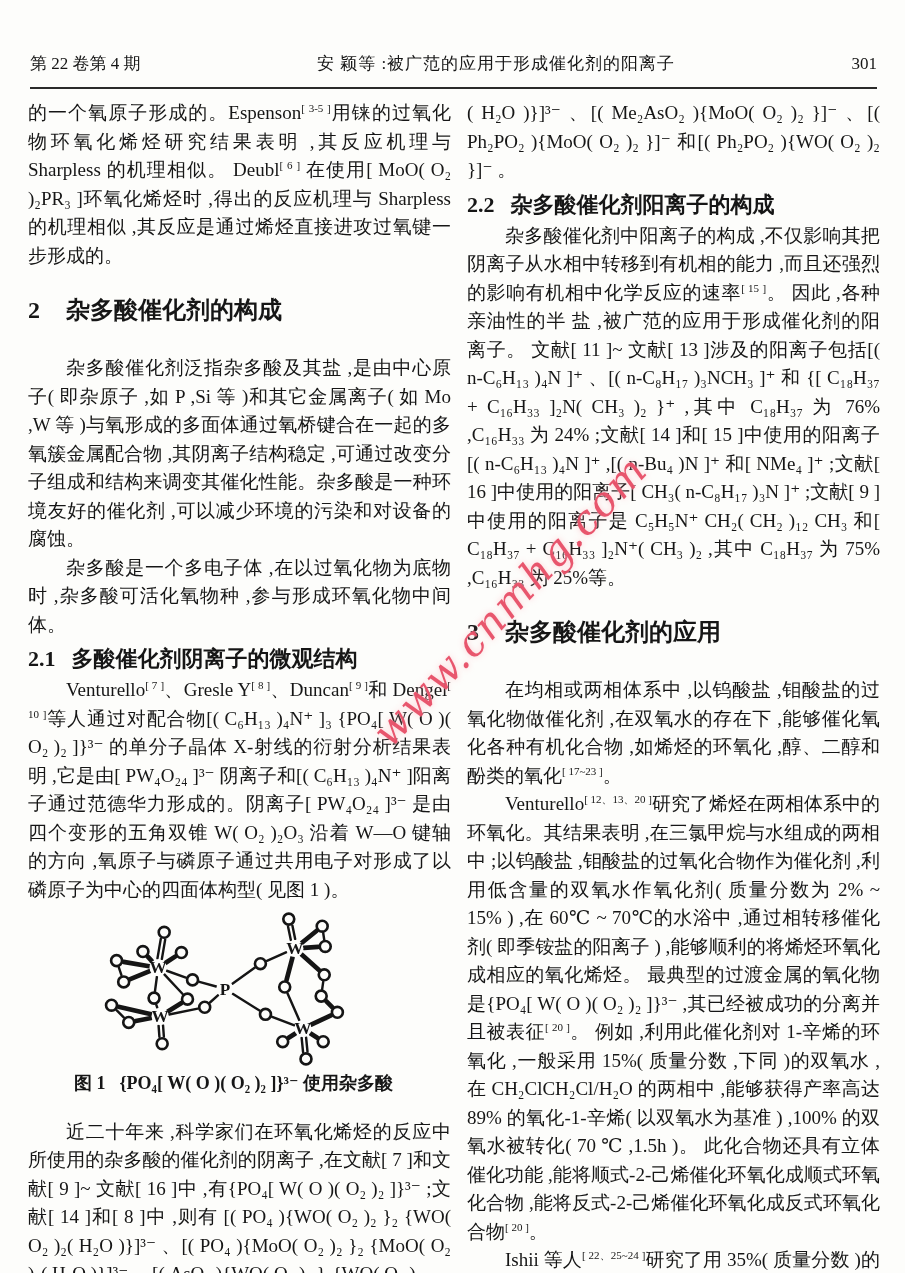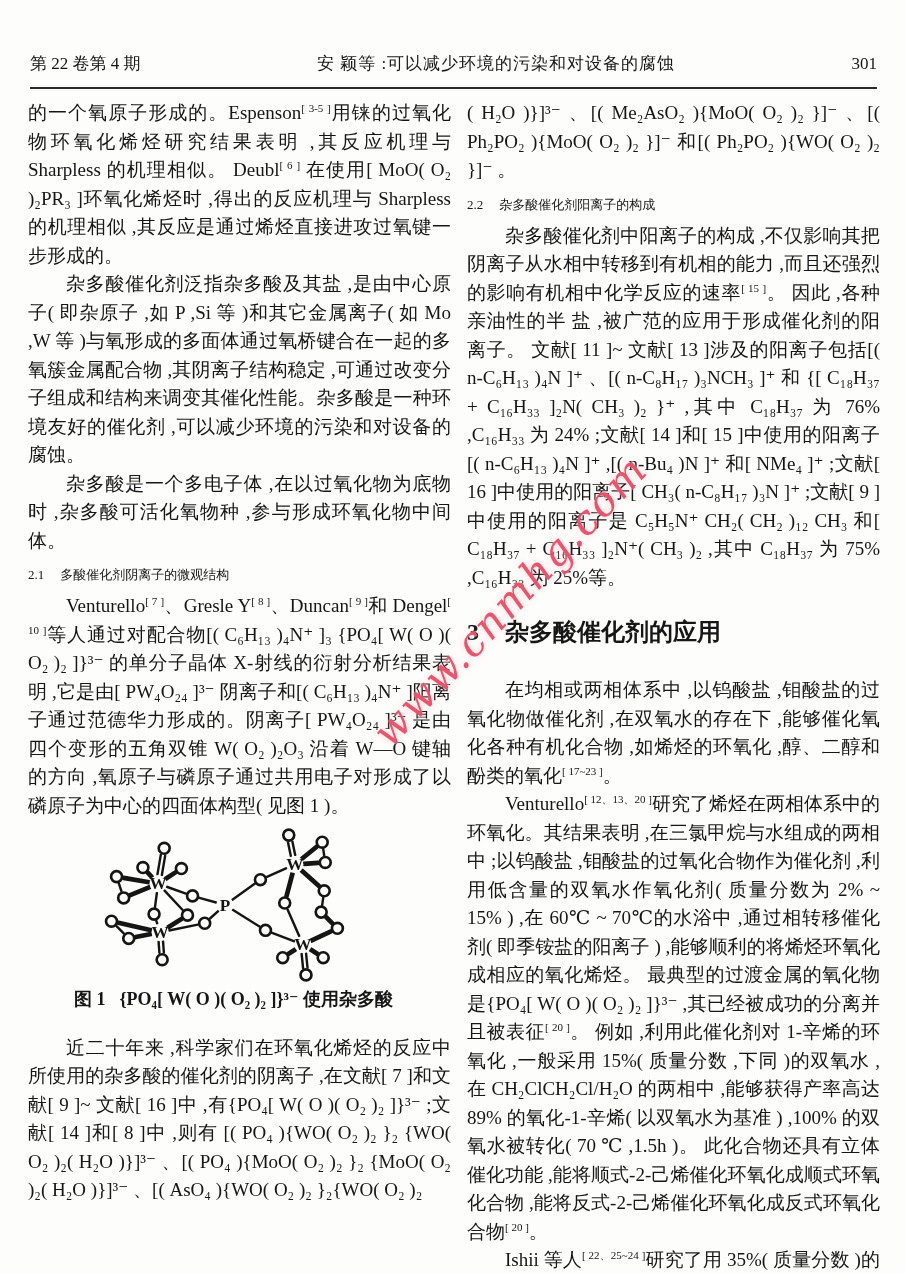--- a/index.html
+++ b/index.html
@@ -55,22 +55,22 @@
     margin:25px 0 29px 0;
     line-height:30px;
     text-align:left;
   }
   .h1 .num{
     font-family:"Liberation Serif","DejaVu Serif",serif;
     margin-right:26px;
   }
   .h2{
     font-family:"Liberation Sans","DejaVu Sans",sans-serif;
-    font-weight:normal;
-    font-size:13px;
+    font-weight:bold;
+    font-size:22px;
     margin:5px 0 3px 0;
     line-height:29px;
     text-align:left;
   }
   .h2 .num{
     font-family:"Liberation Serif","DejaVu Serif",serif;
     margin-right:16px;
   }
   
   .figure{margin:6px 0 0 0;}
@@ -101,27 +101,28 @@
     white-space:nowrap;
   }
 </style>
 </head>
 <body>
 
 <div class="page">
 
   <div class="header">
     <span>第 22 卷第 4 期</span>
-    <span class="center">安  颖等 :可以减少环境的污染和对设备的腐蚀</span>
+    <span class="center">安  颖等 :被广范的应用于形成催化剂的阳离子</span>
     <span>301</span>
   </div>
 
   <div class="columns">
     <div class="col" id="left-col">
         <p class="para">的一个氧原子形成的。Espenson<sup class="ref">[ 3-5 ]</sup>用铼的过氧化物环氧化烯烃研究结果表明 ,其反应机理与 Sharpless 的机理相似。 Deubl<sup class="ref">[ 6 ]</sup> 在使用[ MoO( O₂ )₂PR₃ ]环氧化烯烃时 ,得出的反应机理与 Sharpless 的机理相似 ,其反应是通过烯烃直接进攻过氧键一步形成的。</p>
+        <div class="h1"><span class="num">2</span><span>杂多酸催化剂的构成</span></div>
         <p class="para indent">杂多酸催化剂泛指杂多酸及其盐 ,是由中心原子( 即杂原子 ,如 P ,Si 等 )和其它金属离子( 如 Mo ,W 等 )与氧形成的多面体通过氧桥键合在一起的多氧簇金属配合物 ,其阴离子结构稳定 ,可通过改变分子组成和结构来调变其催化性能。杂多酸是一种环境友好的催化剂 ,可以减少环境的污染和对设备的腐蚀。</p>
         <p class="para indent">杂多酸是一个多电子体 ,在以过氧化物为底物时 ,杂多酸可活化氧物种 ,参与形成环氧化物中间体。</p>
         <div class="h2"><span class="num">2.1</span><span>多酸催化剂阴离子的微观结构</span></div>
         <p class="para indent">Venturello<sup class="ref">[ 7 ]</sup>、Gresle Y<sup class="ref">[ 8 ]</sup>、Duncan<sup class="ref">[ 9 ]</sup>和 Dengel<sup class="ref">[ 10 ]</sup>等人通过对配合物[( C₆H₁₃ )₄N⁺ ]₃ {PO₄[ W( O )( O₂ )₂ ]}³⁻ 的单分子晶体 X-射线的衍射分析结果表明 ,它是由[ PW₄O₂₄ ]³⁻ 阴离子和[( C₆H₁₃ )₄N⁺ ]阳离子通过范德华力形成的。阴离子[ PW₄O₂₄ ]³⁻ 是由四个变形的五角双锥 W( O₂ )₂O₃ 沿着 W—O 键轴的方向 ,氧原子与磷原子通过共用电子对形成了以磷原子为中心的四面体构型( 见图 1 )。</p>
         <div class="figure" id="figure1" style="display: block;">
     <svg id="figure1-svg" width="375" height="157" viewBox="0 0 370 155">
             <line x1="134.3361415386149" y1="75.56328980773544" x2="117.73855658107729" y2="70.895219038428" stroke="#151515" stroke-width="2.4" stroke-linecap="round"></line>
             <line x1="136.3103526837755" y1="84.02068258460204" x2="128.20305902373016" y2="91.31724687864285" stroke="#151515" stroke-width="2.4" stroke-linecap="round"></line>
             <line x1="150.32360124086063" y1="72.76885625652814" x2="172.30386570155287" y2="57.06866735603367" stroke="#151515" stroke-width="2.4" stroke-linecap="round"></line>
             <line x1="150.63198473604578" y1="82.76999046002862" x2="177.0640118719644" y2="99.29000741997774" stroke="#151515" stroke-width="2.4" stroke-linecap="round"></line>

